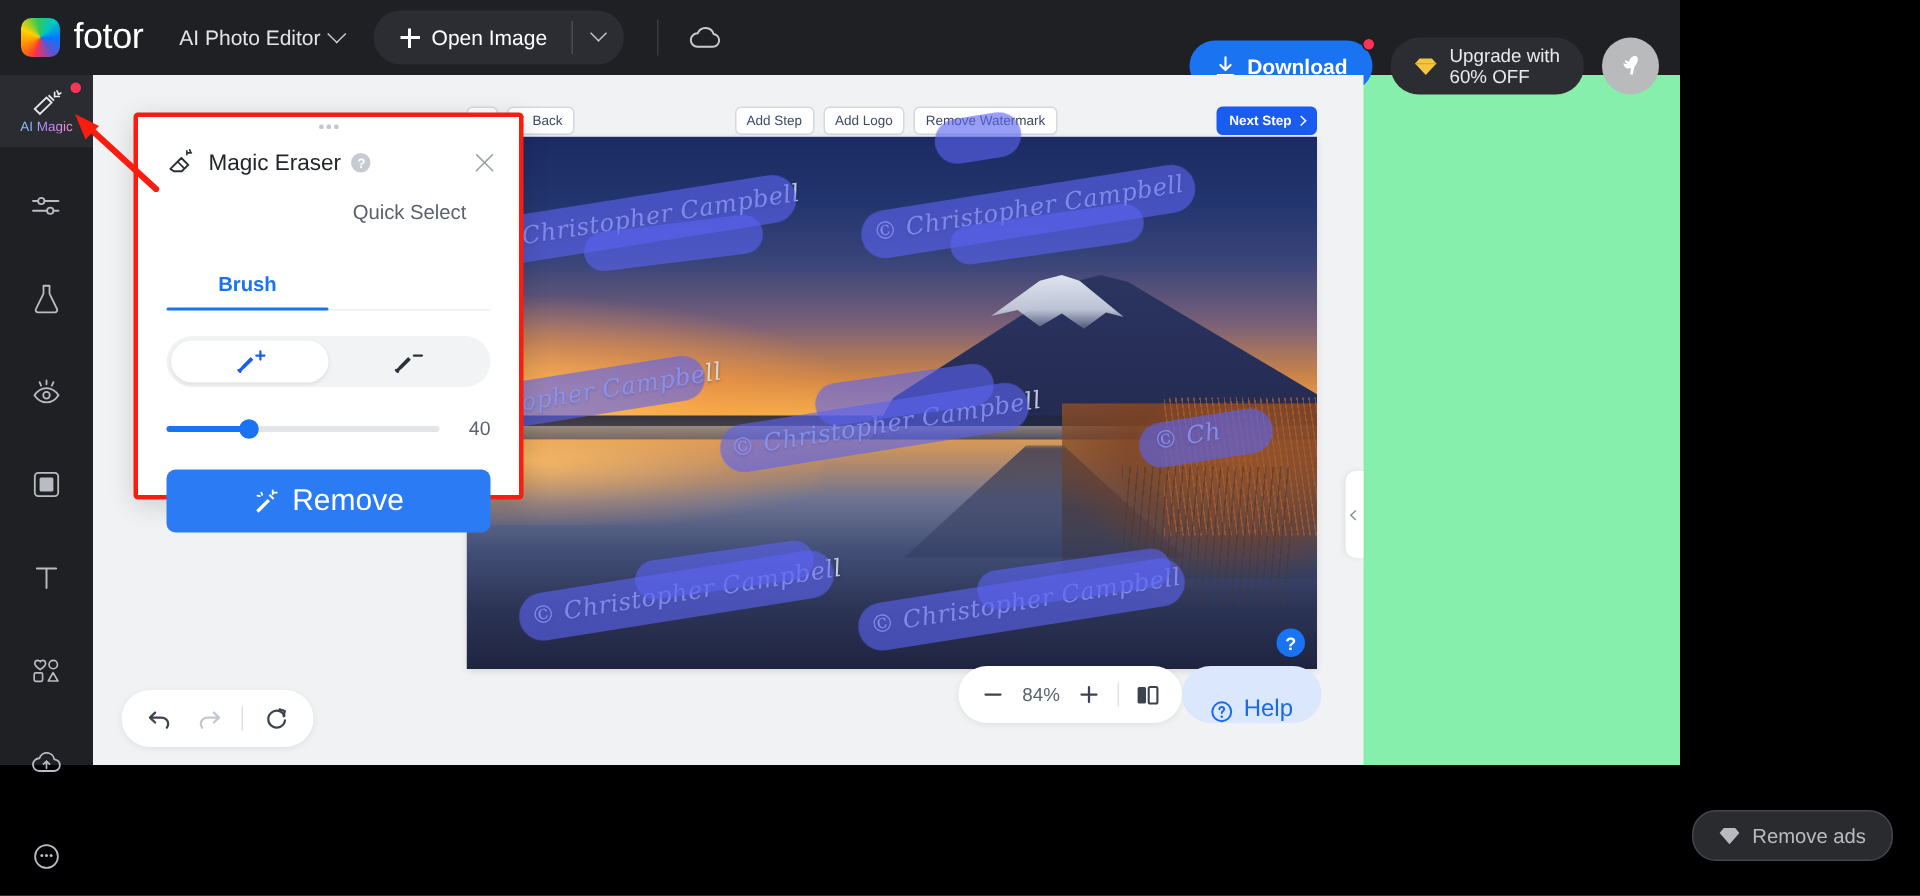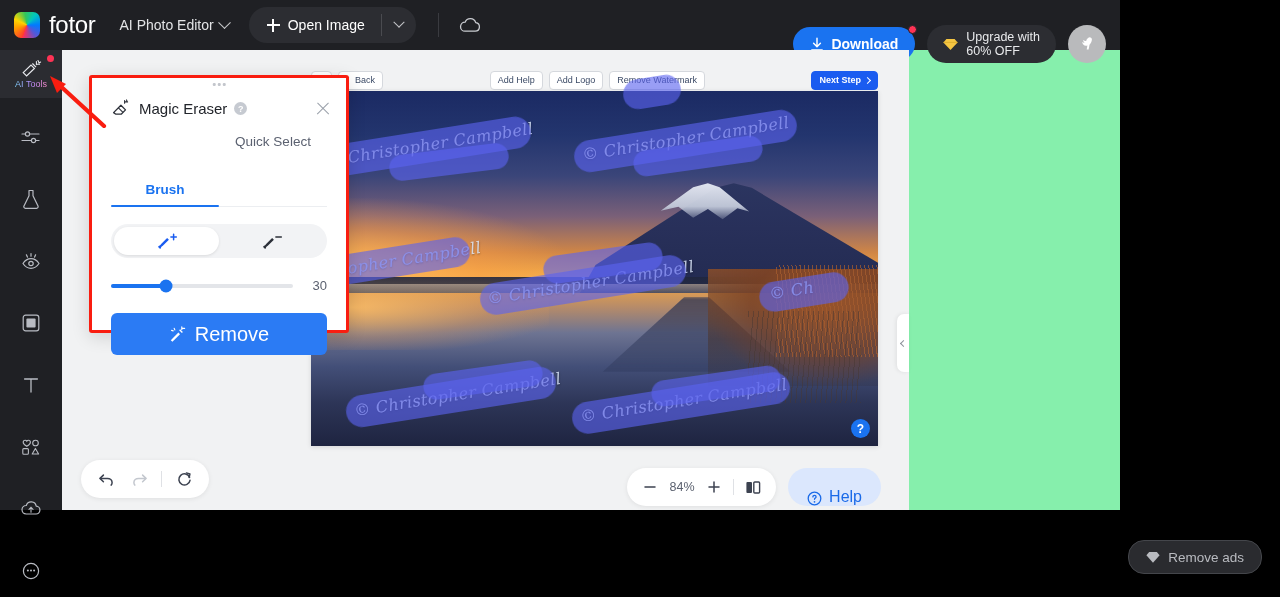--- a/index.html
+++ b/index.html
@@ -158,21 +158,21 @@
 
   
   .histbar {
     position: absolute; left: 19px; bottom: 12px; height: 38px; background: #fff;
     border-radius: 19px; display: flex; align-items: center; gap: 3px; padding: 0 10px;
     box-shadow: 0 1px 5px rgba(0,0,0,.08);
   }
   .ib { width: 30px; height: 30px; display: flex; align-items: center; justify-content: center; cursor: pointer; border-radius: 15px; }
   .vdiv { width: 1px; height: 16px; background: #dfe1e5; margin: 0 4px; }
 
-  .rightbar { position: absolute; right: 28px; bottom: 4px; height: 38px; display: flex; align-items: center; gap: 12px; }
+  .rightbar { position: absolute; right: 28px; bottom: 28px; height: 38px; display: flex; align-items: center; gap: 0; }
   .zoombox { height: 38px; background: #fff; border-radius: 19px; display: flex; align-items: center; padding: 0 8px; box-shadow: 0 1px 5px rgba(0,0,0,.08); }
   .zoom-val { font-size: 12.5px; color: #5c6270; min-width: 34px; text-align: center; }
   .helpbtn { height: 38px; background: #dbe7fd; border-radius: 19px; display: flex; align-items: flex-end; gap: 7px; padding: 0 19px; color: #1a6ae8; font-size: 16px; cursor: pointer; }
 
   
   .collapse-h {
     position: absolute; right: 0; top: 264px; width: 12px; height: 58px;
     background: #fff; border-radius: 7px 0 0 7px; display: flex; align-items: center; justify-content: center;
     box-shadow: -1px 0 4px rgba(0,0,0,.08); cursor: pointer;
   }
@@ -293,21 +293,21 @@
 
     <div class="sidebar">
 
       <div class="sb-item tall active">
         <span class="sb-dot"></span>
         <svg width="22" height="17" viewBox="0 0 22 17">
           <path d="M3.2 12.6 11 5l3.4 3.4-7.8 7.6-3.4-3.4Z" fill="none" stroke="#e8eaee" stroke-width="1.2"></path>
           <path d="M12.4 3.5 16 7.1" stroke="#e8eaee" stroke-width="1.2"></path>
           <path d="M16.4 1.6v3M19.6 4.3h-3M18 .6l.9 1.8M20.6 2l-1.7 1" stroke="#e8eaee" stroke-width="1.1" stroke-linecap="round"></path>
         </svg>
-        <span class="sb-label">AI Tools</span>
+        <span class="sb-label">AI Magic</span>
       </div>
 
       <div class="sb-item" style="margin-top:16px">
         <svg width="22" height="18" viewBox="0 0 22 18">
           <path d="M2 6h17M2 12.5h17" stroke="#b9bcc3" stroke-width="1.2" stroke-linecap="round"></path>
           <circle cx="7.5" cy="6" r="2.1" fill="#1f2024" stroke="#b9bcc3" stroke-width="1.2"></circle>
           <circle cx="13.5" cy="12.5" r="2.1" fill="#1f2024" stroke="#b9bcc3" stroke-width="1.2"></circle>
         </svg>
       </div>
 
@@ -369,21 +369,21 @@
       <div class="edit-toolbar">
         <div class="tb-pill" style="margin-right:6px">
           <span>p</span>
         </div>
         <div class="tb-pill">
           <span class="chev-l"></span>
           <span>Back</span>
         </div>
         <div class="tb-spacer"></div>
         <div class="tb-pill" style="margin-right:6px">
-          <span>Add Help</span>
+          <span>Add Step</span>
         </div>
         <div class="tb-pill" style="margin-right:6px">
           <span>Add Logo</span>
         </div>
         <div class="tb-pill">
           <span>Remove Watermark</span>
         </div>
         <div class="tb-spacer"></div>
         <div class="tb-pill primary">
           <span>Next Step</span>
@@ -526,21 +526,21 @@
             <path d="M21.3 5h-5.4" stroke="#2c3039" stroke-width="1.5" stroke-linecap="round"></path>
           </svg>
         </div>
       </div>
 
       <div class="me-slider-row">
         <div class="track">
           <div class="fill"></div>
           <div class="knob"></div>
         </div>
-        <div class="me-val">30</div>
+        <div class="me-val">40</div>
       </div>
 
       <div class="me-remove">
         <svg width="17" height="17" viewBox="0 0 17 17">
           <path d="M1.8 14.2 9.4 6.6l1.6 1.6-7.6 7.6-1.6-1.6Z" fill="#fff"></path>
           <path d="M10.6 3.8 13.4 6.6" stroke="#fff" stroke-width="1.4"></path>
           <path d="M12.8.9v2.6M15.6 2.4h-2.6M5.2 2.4l.6 1.5M2.6 4.4l1.6.4" stroke="#fff" stroke-width="1.2" stroke-linecap="round"></path>
         </svg>
         <span>Remove</span>
       </div>

